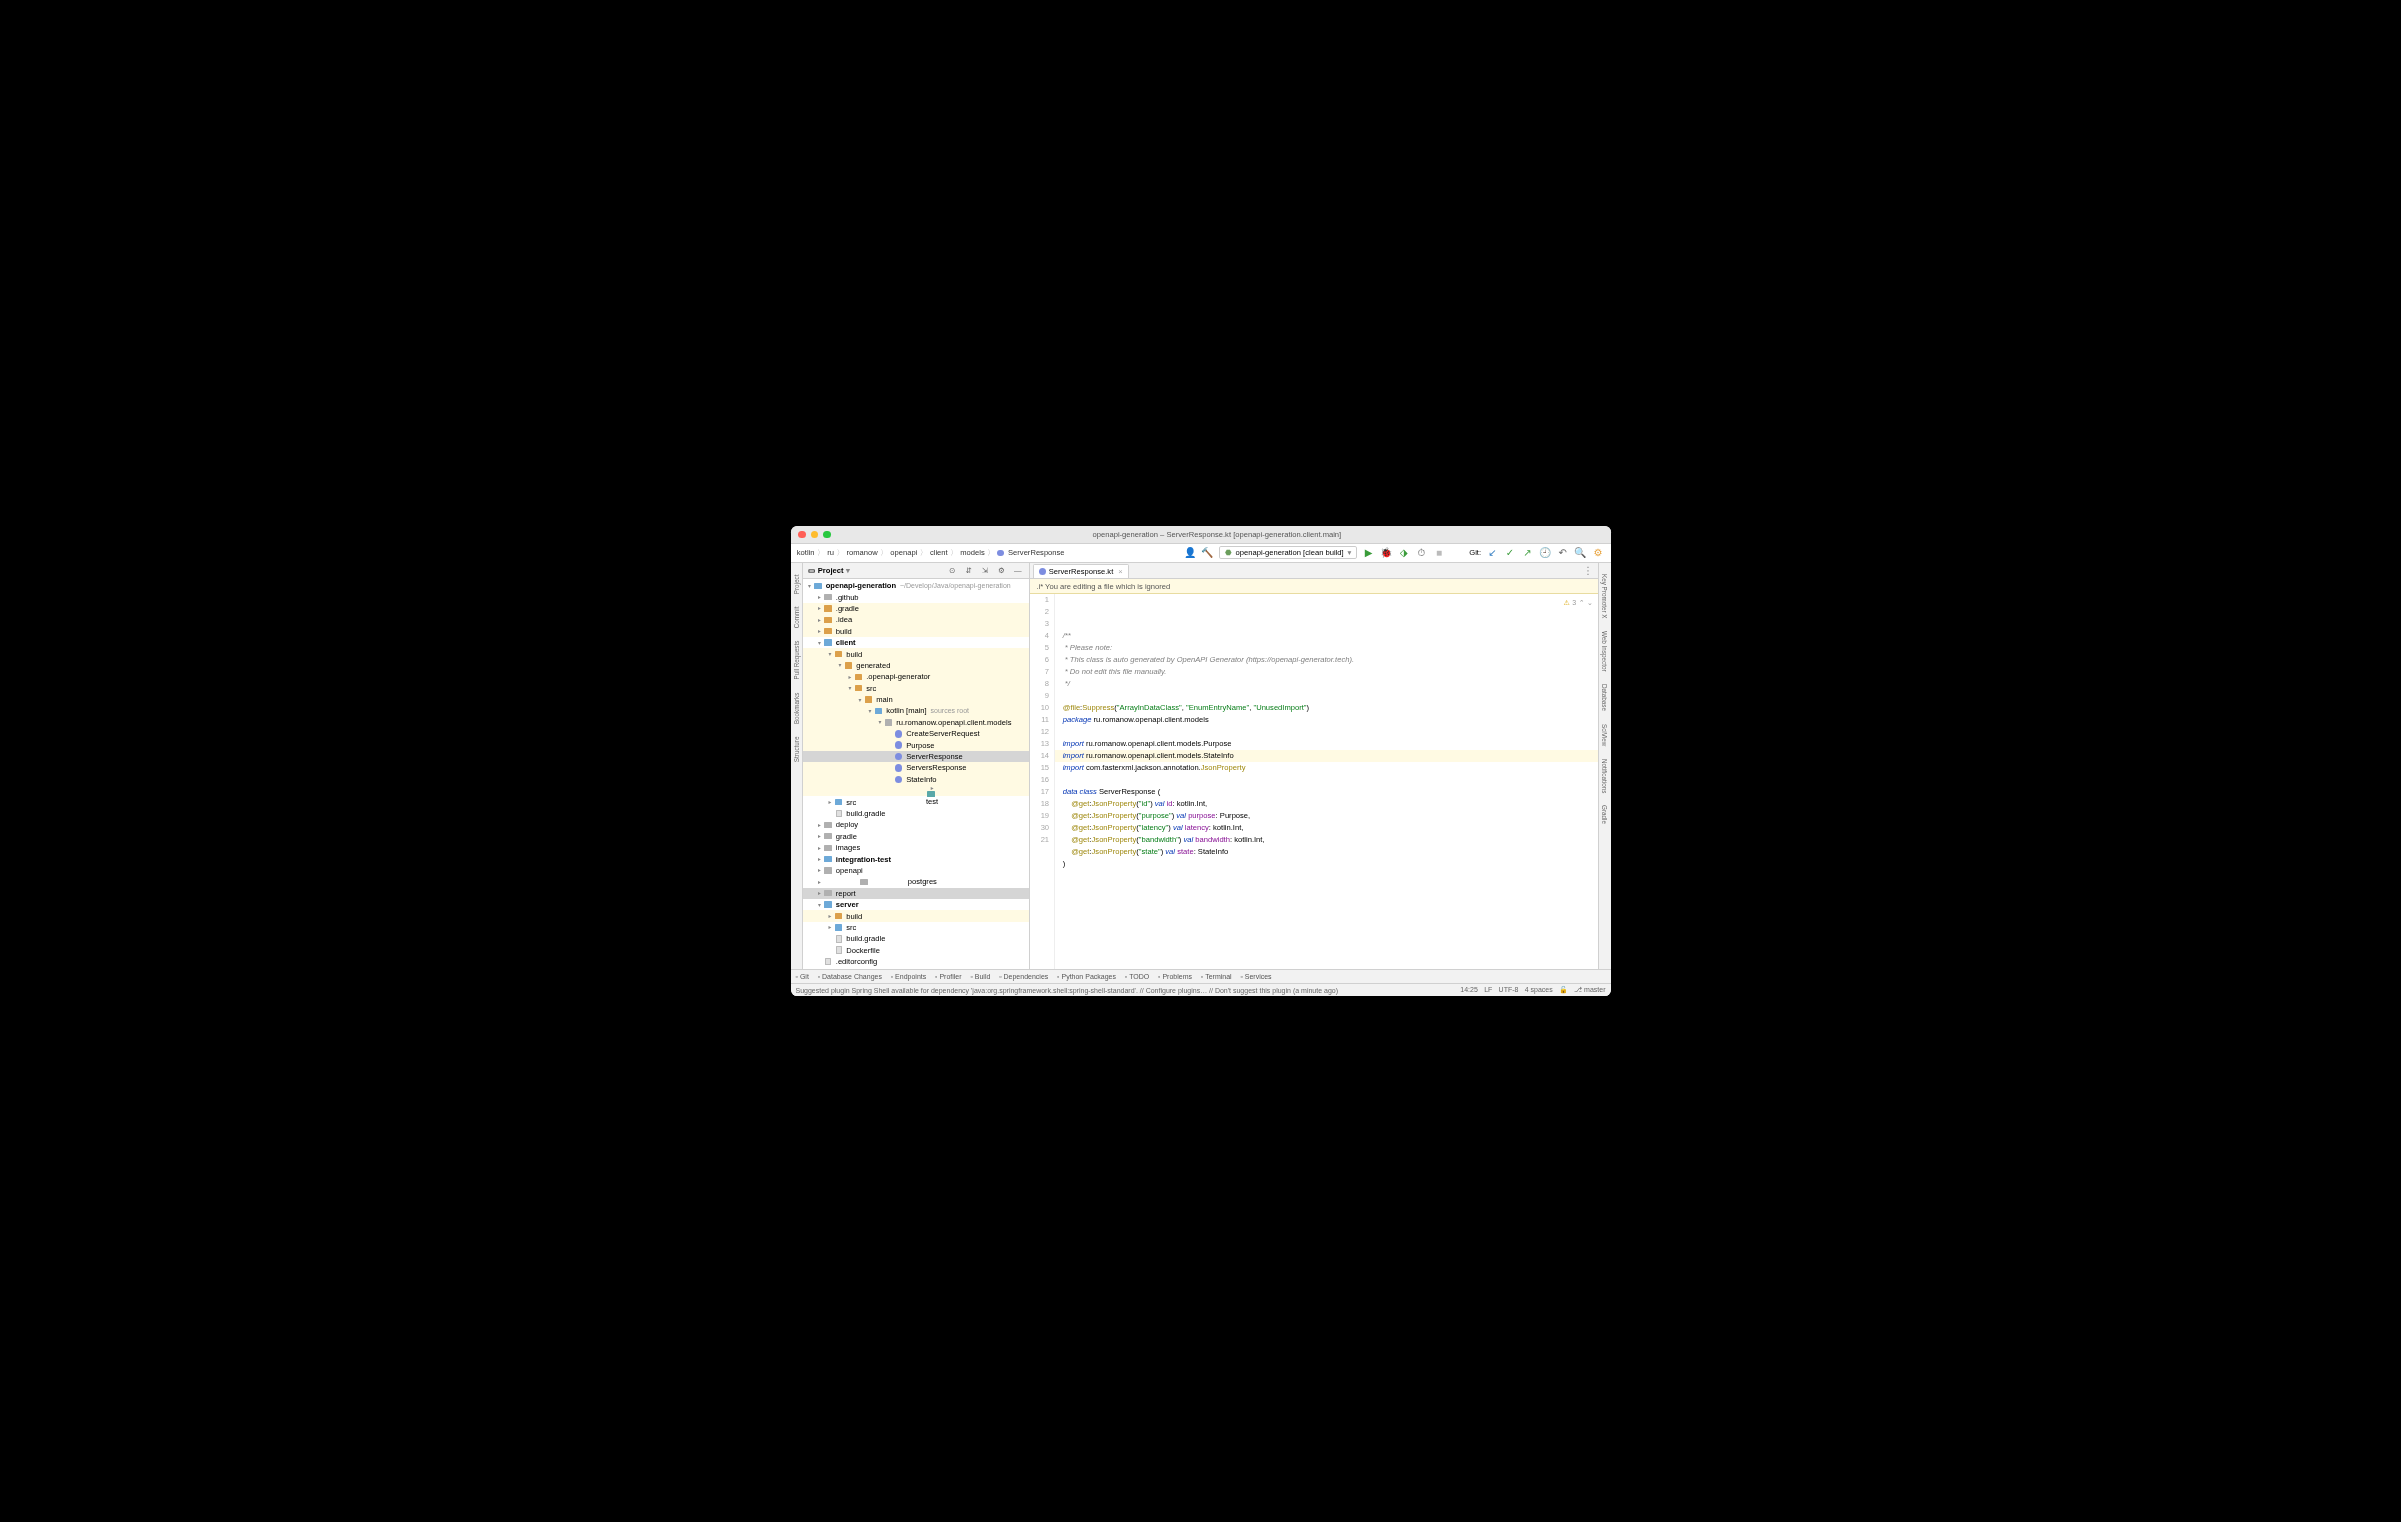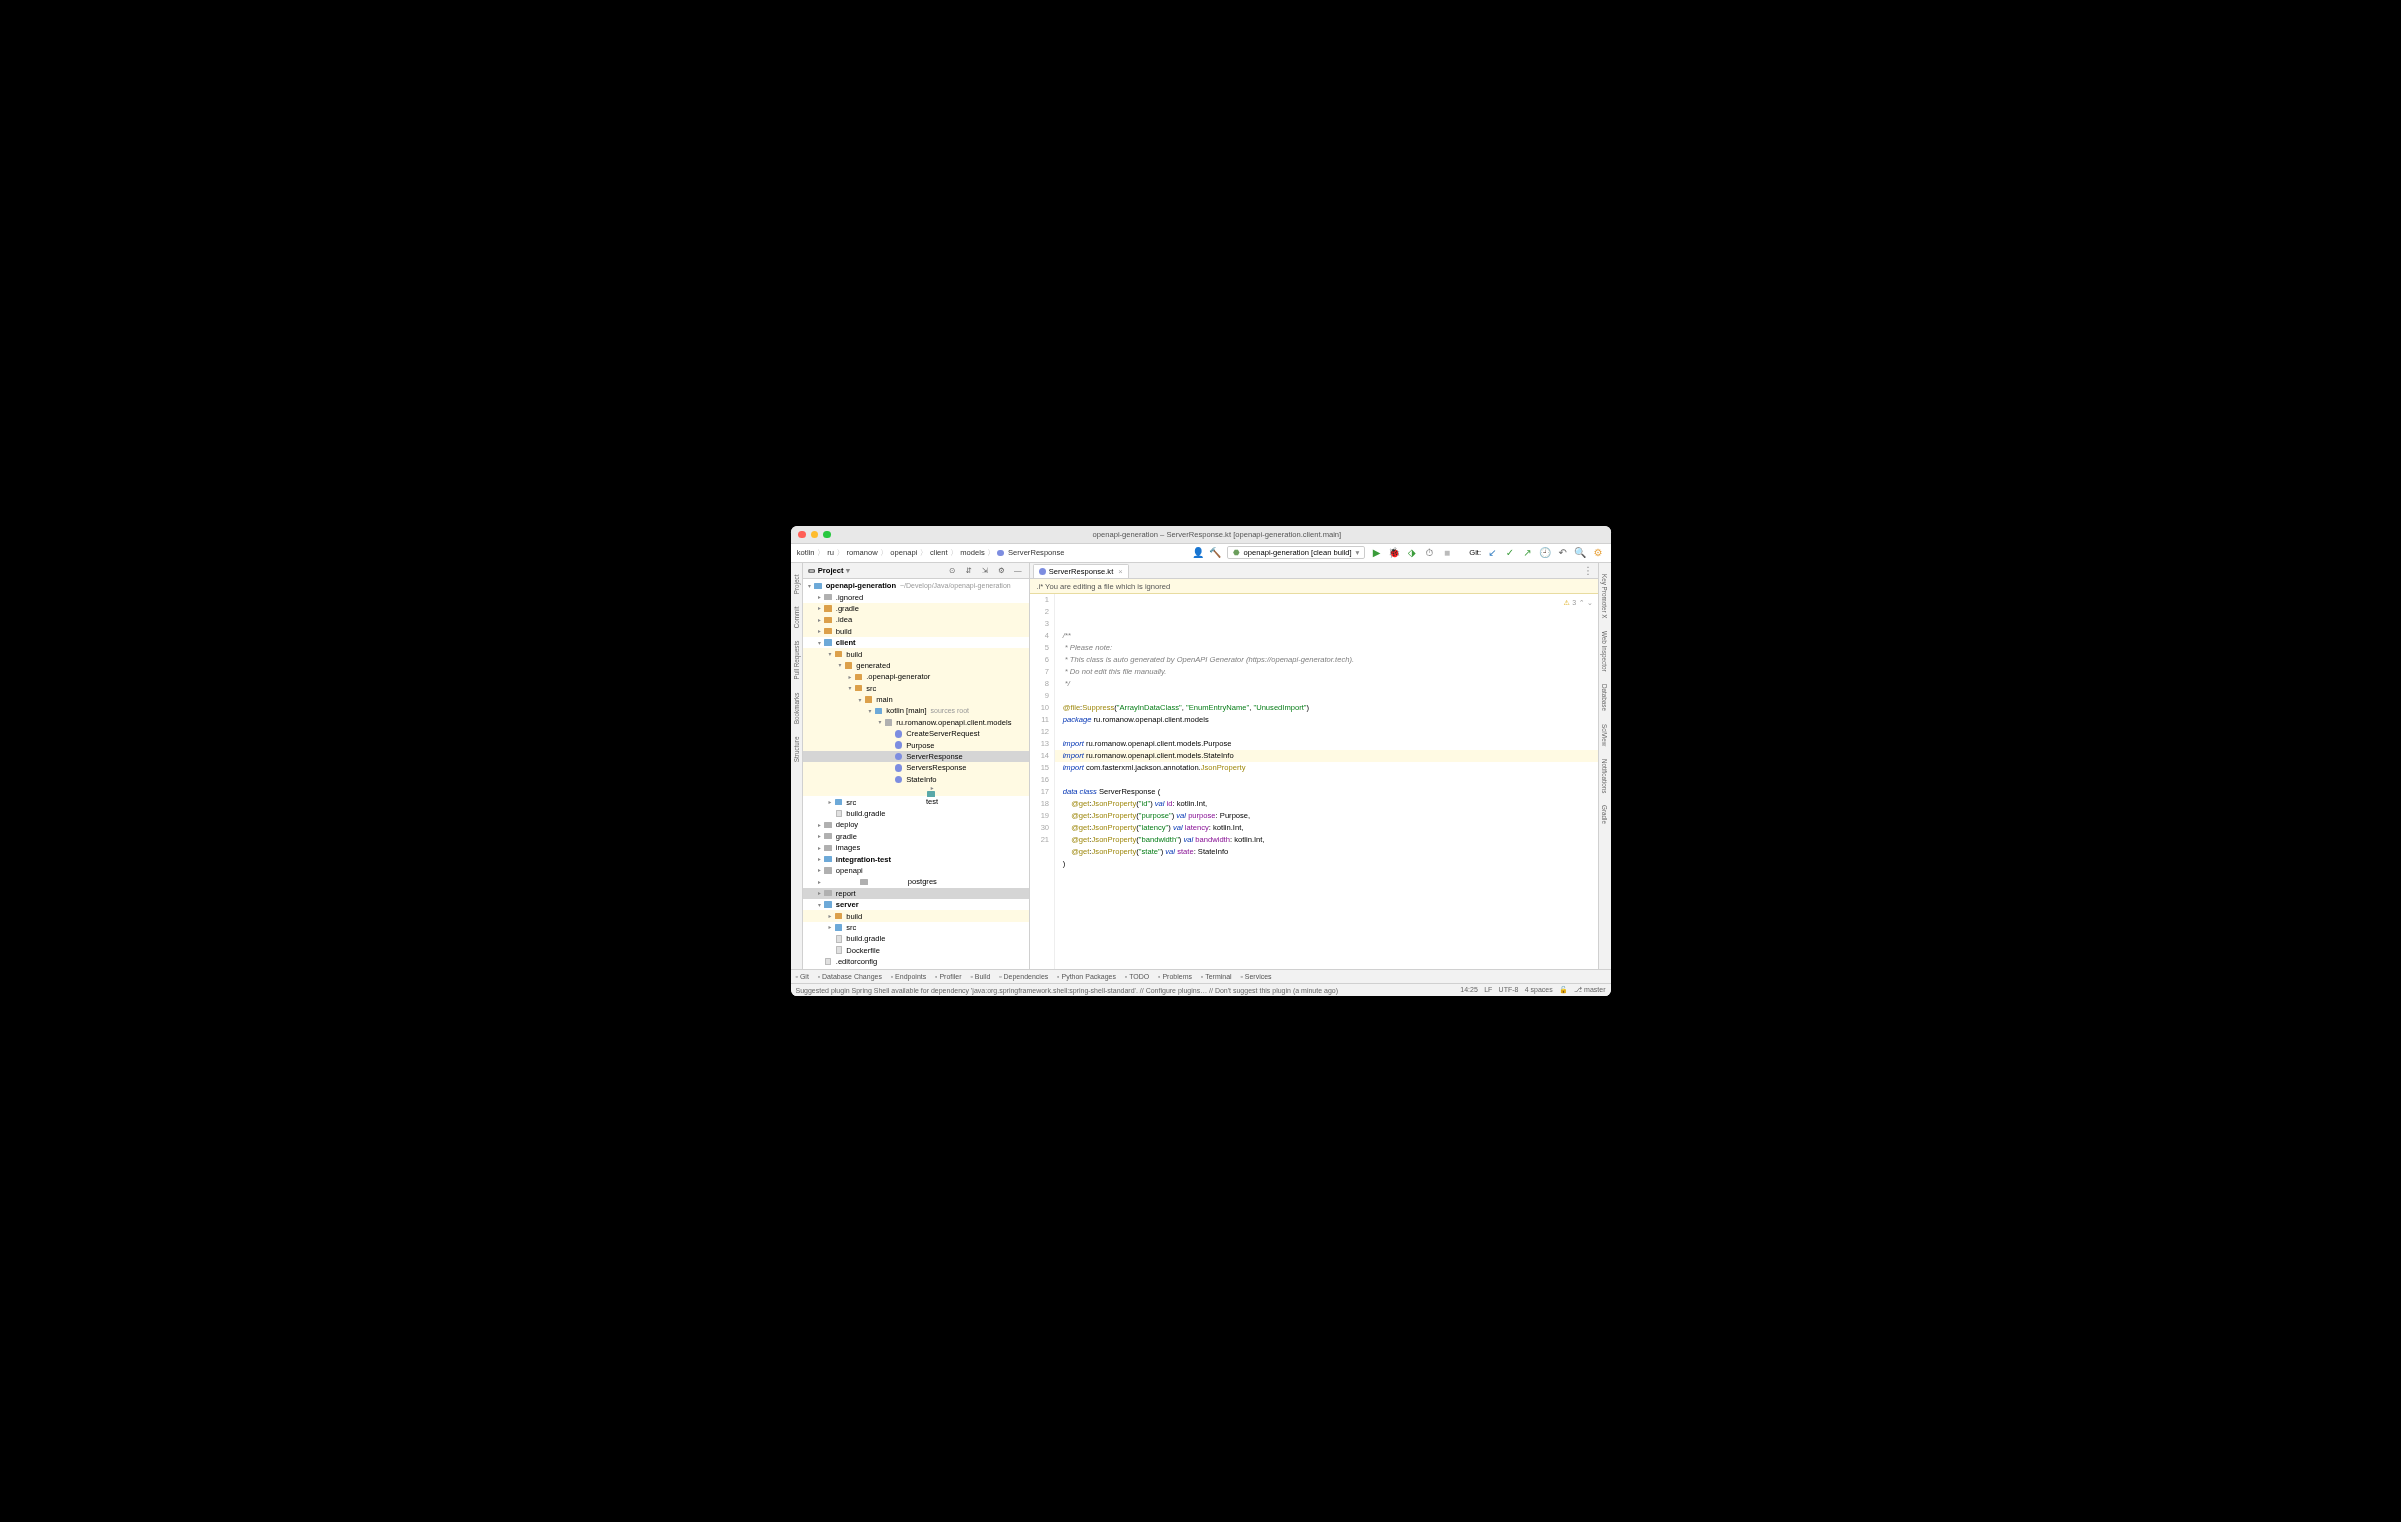--- a/index.html
+++ b/index.html
@@ -98,21 +98,21 @@
       <div class="run-config">
         <span style="color:#6b9e5c">⬣</span>
         <span>openapi-generation [clean build]</span>
         <span style="color:#888">▾</span>
       </div>
       <span class="icon-btn" style="color:#3a9c3a">▶</span>
       <span class="icon-btn" style="color:#3a9c3a">🐞</span>
       <span class="icon-btn" style="color:#3a9c3a">⬗</span>
       <span class="icon-btn">⏱</span>
       <span class="icon-btn" style="color:#bbb">■</span>
-      <span style="font-size:7.6px;margin-left:11px">Git:</span>
+      <span style="font-size:7.6px;margin-left:19px">Git:</span>
       <span class="icon-btn" style="color:#3b82c4">↙</span>
       <span class="icon-btn" style="color:#3a9c3a">✓</span>
       <span class="icon-btn" style="color:#3a9c3a">↗</span>
       <span class="icon-btn">🕘</span>
       <span class="icon-btn">↶</span>
       <span class="icon-btn">🔍</span>
       <span class="icon-btn" style="color:#e8a33d">⚙</span>
     </div>
   </div>
 
@@ -147,21 +147,21 @@
               <span class="folder-icon blue"></span>
             </span>
             <span class="label" style="font-weight:bold">openapi-generation</span>
             <span class="meta">~/Develop/Java/openapi-generation</span>
           </div>
           <div class="tree-row" style="padding-left: 12.6px;">
             <span class="arrow">▸</span>
             <span class="ticon">
               <span class="folder-icon gray"></span>
             </span>
-            <span class="label">.ignored</span>
+            <span class="label">.github</span>
           </div>
           <div class="tree-row hl" style="padding-left: 12.6px;">
             <span class="arrow">▸</span>
             <span class="ticon">
               <span class="folder-icon orange"></span>
             </span>
             <span class="label">.gradle</span>
           </div>
           <div class="tree-row hl" style="padding-left: 12.6px;">
             <span class="arrow">▸</span>

